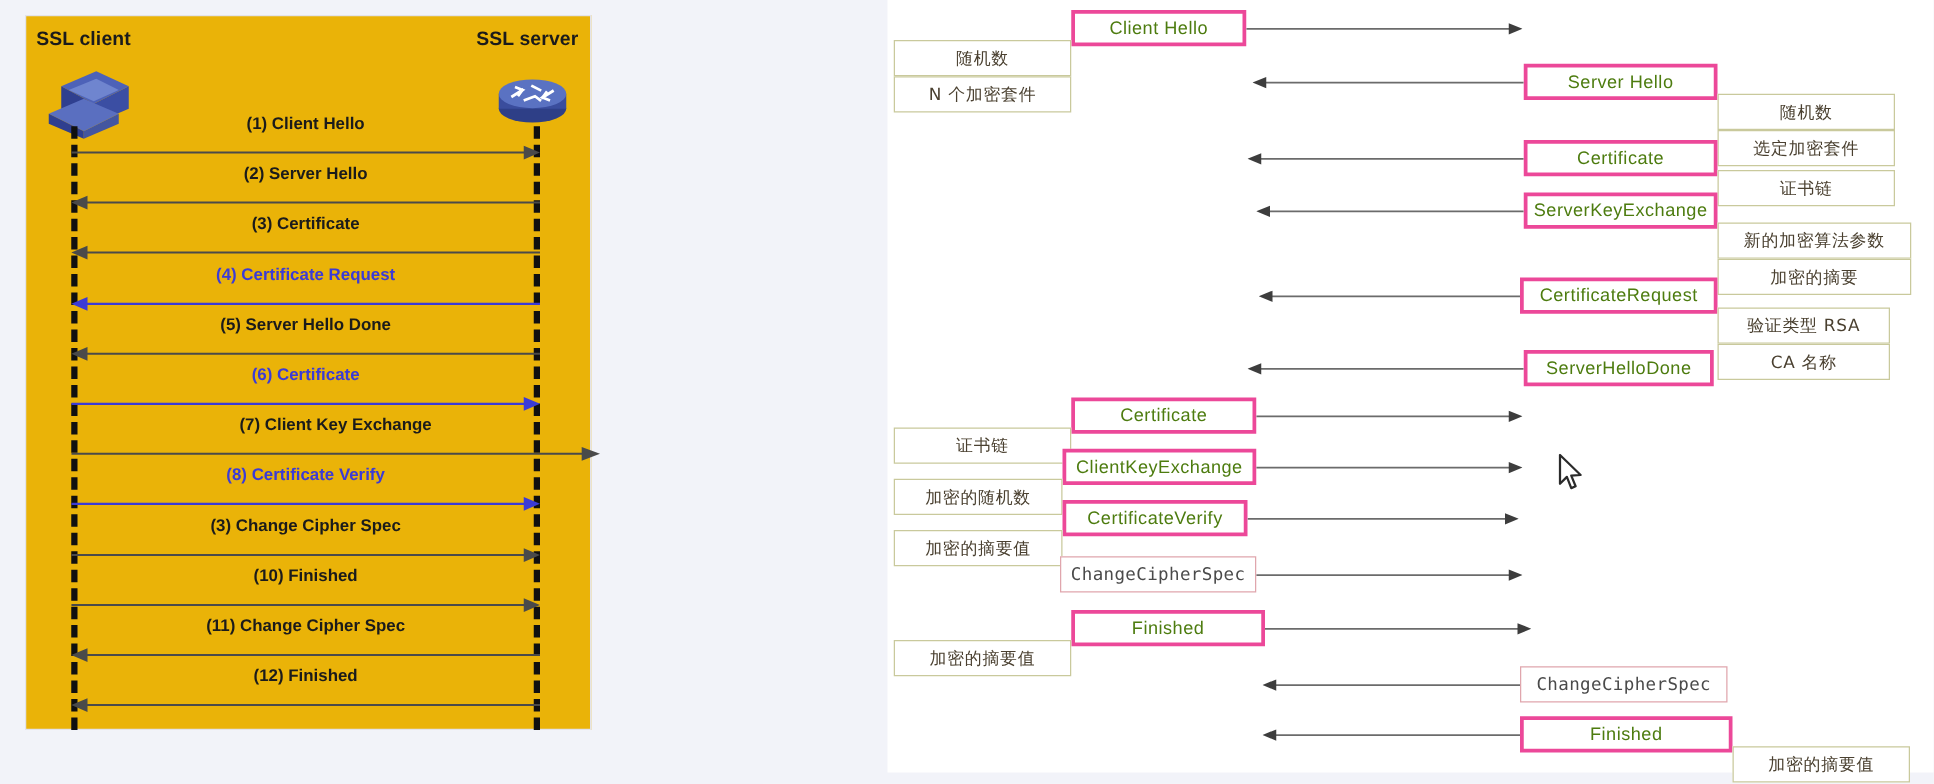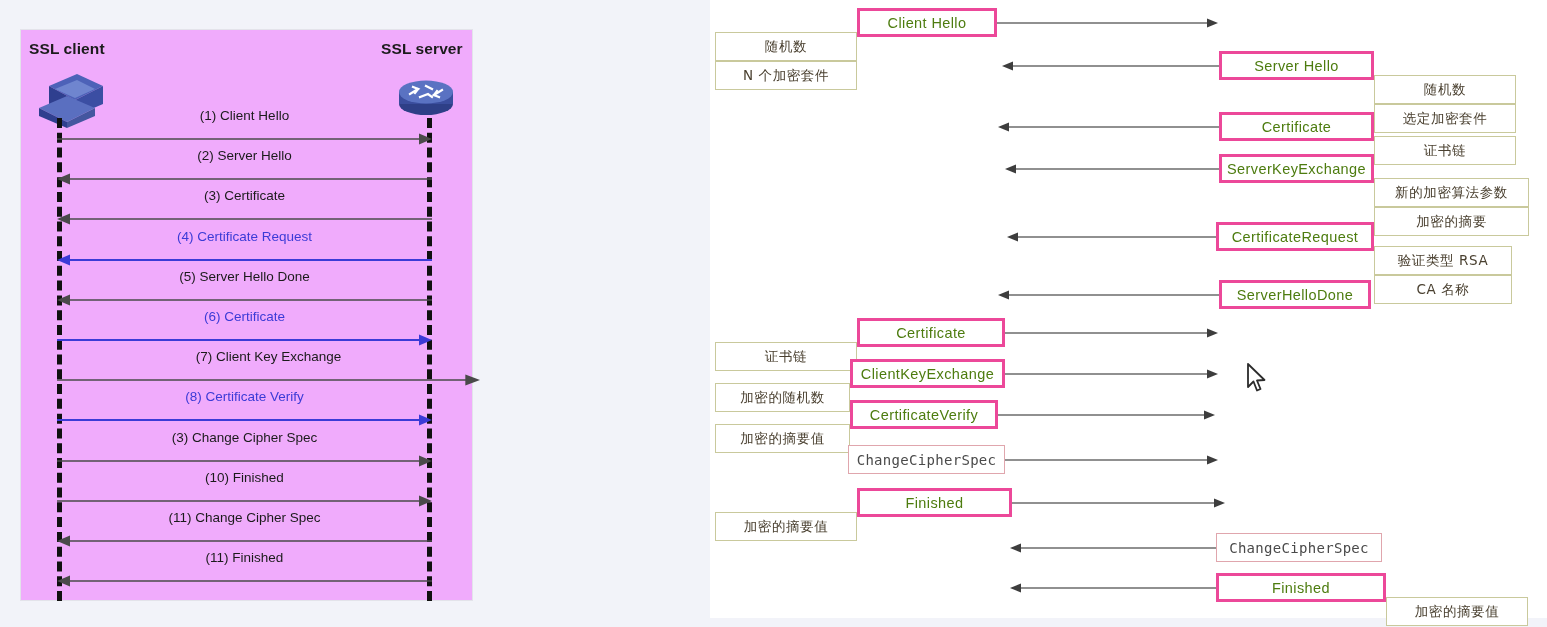--- a/index.html
+++ b/index.html
@@ -6,23 +6,23 @@
     margin: 0; padding: 0;
     width: 1547px; height: 627px;
     background: #f2f3f9;
     font-family: "Liberation Sans", sans-serif;
     overflow: hidden;
   }
   #root { position: relative; width: 1547px; height: 627px; }
 
   
   #left-panel {
-    position: absolute; left: 20px; top: 29px;
+    position: absolute; left: 20px; top: 12px;
     width: 453px; height: 572px;
-    background: #f0abfc;
+    background: #eab308;
     border: 1px solid #e3e3ea;
     box-sizing: border-box;
   }
   .lp-title {
     position: absolute; font-weight: bold; font-size: 15.5px;
     color: #1b1b1b; letter-spacing: .1px; white-space: nowrap;
   }
   #title-client { left: 8px; top: 10px; }
   #title-server { left: 360px; top: 10px; }
 
@@ -32,21 +32,21 @@
   .router-icon { position: absolute; left: 375px; top: 42px; width: 60px; height: 52px; }
 
   
   .lifeline {
     position: absolute; width: 0; border-left: 5px dashed #101010;
   }
   #lifeline-client { left: 36px; top: 88px; height: 483px; }
   #lifeline-server { left: 406px; top: 88px; height: 483px; }
 
   
-  .msg-row { position: absolute; left: 36px; width: 375px; height: 40px; }
+  .msg-row { position: absolute; left: 36px; width: 375px; height: 40px; font-weight: bold; }
   .msg-label {
     position: absolute; left: 0; top: 0; width: 100%;
     text-align: center; font-size: 13.5px; color: #1b1b1b;
     white-space: nowrap;
   }
   .msg-row.blue .msg-label { color: #3b3bd6; }
   .msg-arrow { position: absolute; left: 0; top: 24px; width: 100%; height: 14px; }
 
   
   #right-panel {
@@ -194,21 +194,21 @@
           </svg>
         </div>
         <div class="msg-row" style="top: 480px;">
           <div class="msg-label">(11) Change Cipher Spec</div>
           <svg class="msg-arrow" viewBox="0 0 375 14" preserveAspectRatio="none">
             <line x1="10" y1="7" x2="375" y2="7" stroke="#4a4a4a" stroke-width="1.6"></line>
             <polygon points="0,7 13,1.5 13,12.5" fill="#4a4a4a"></polygon>
           </svg>
         </div>
         <div class="msg-row" style="top: 520.2px;">
-          <div class="msg-label">(11) Finished</div>
+          <div class="msg-label">(12) Finished</div>
           <svg class="msg-arrow" viewBox="0 0 375 14" preserveAspectRatio="none">
             <line x1="10" y1="7" x2="375" y2="7" stroke="#4a4a4a" stroke-width="1.6"></line>
             <polygon points="0,7 13,1.5 13,12.5" fill="#4a4a4a"></polygon>
           </svg>
         </div>
       </div>
   </div>
 
   <div id="right-panel">
     <div id="right-rows">

